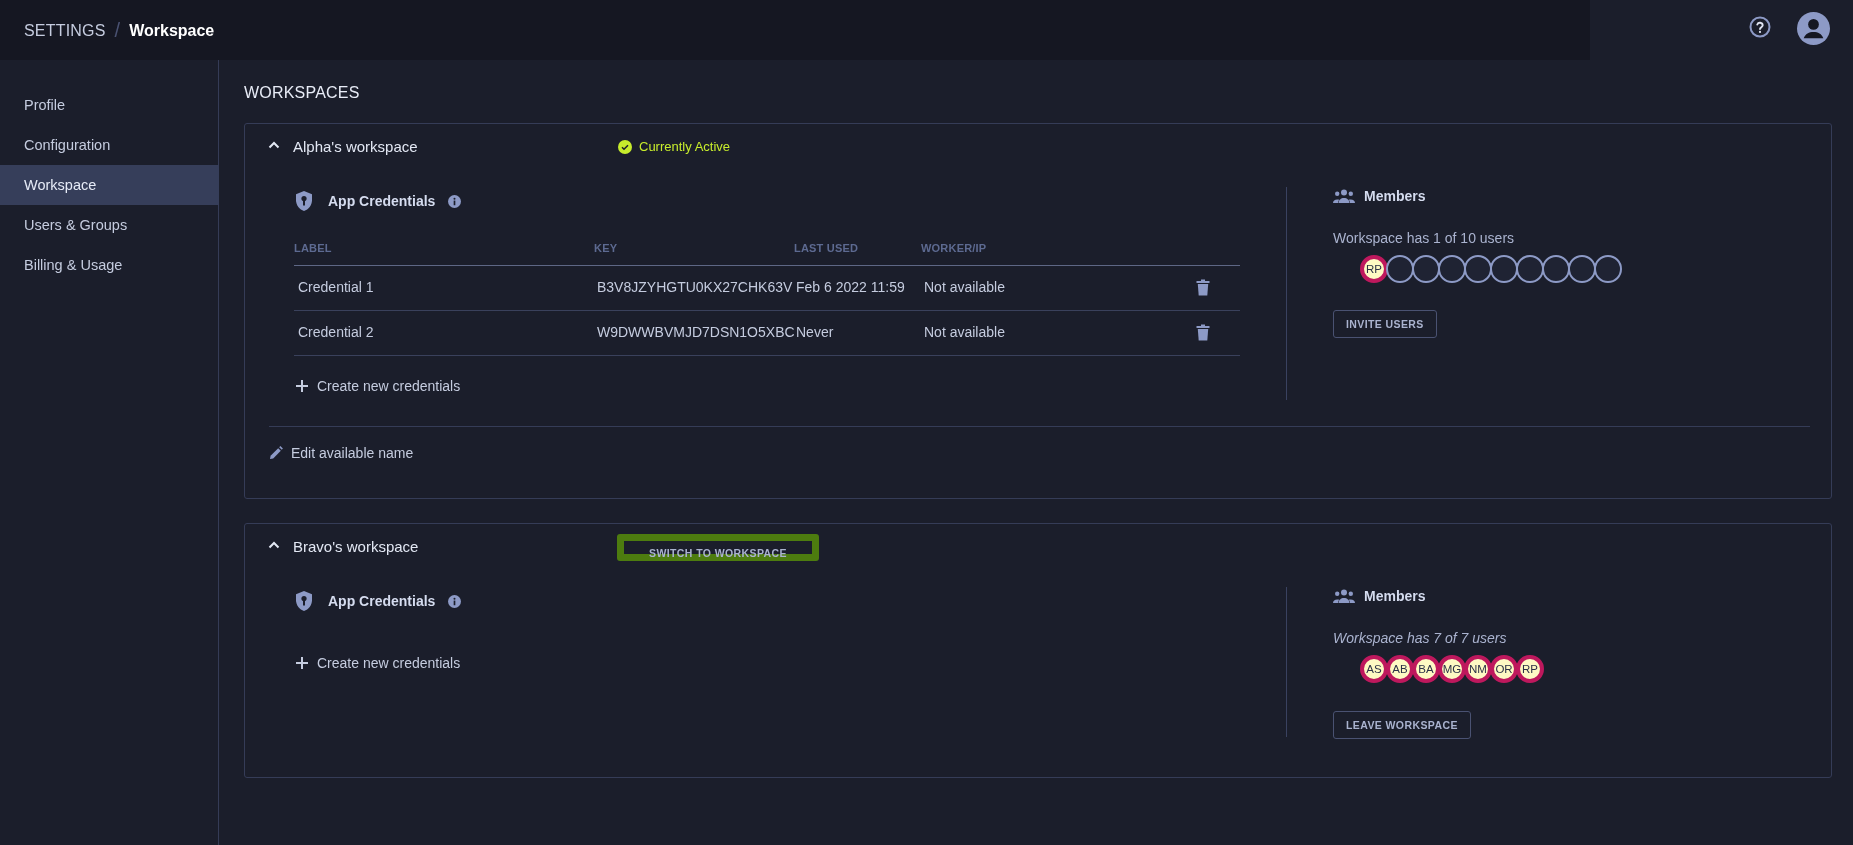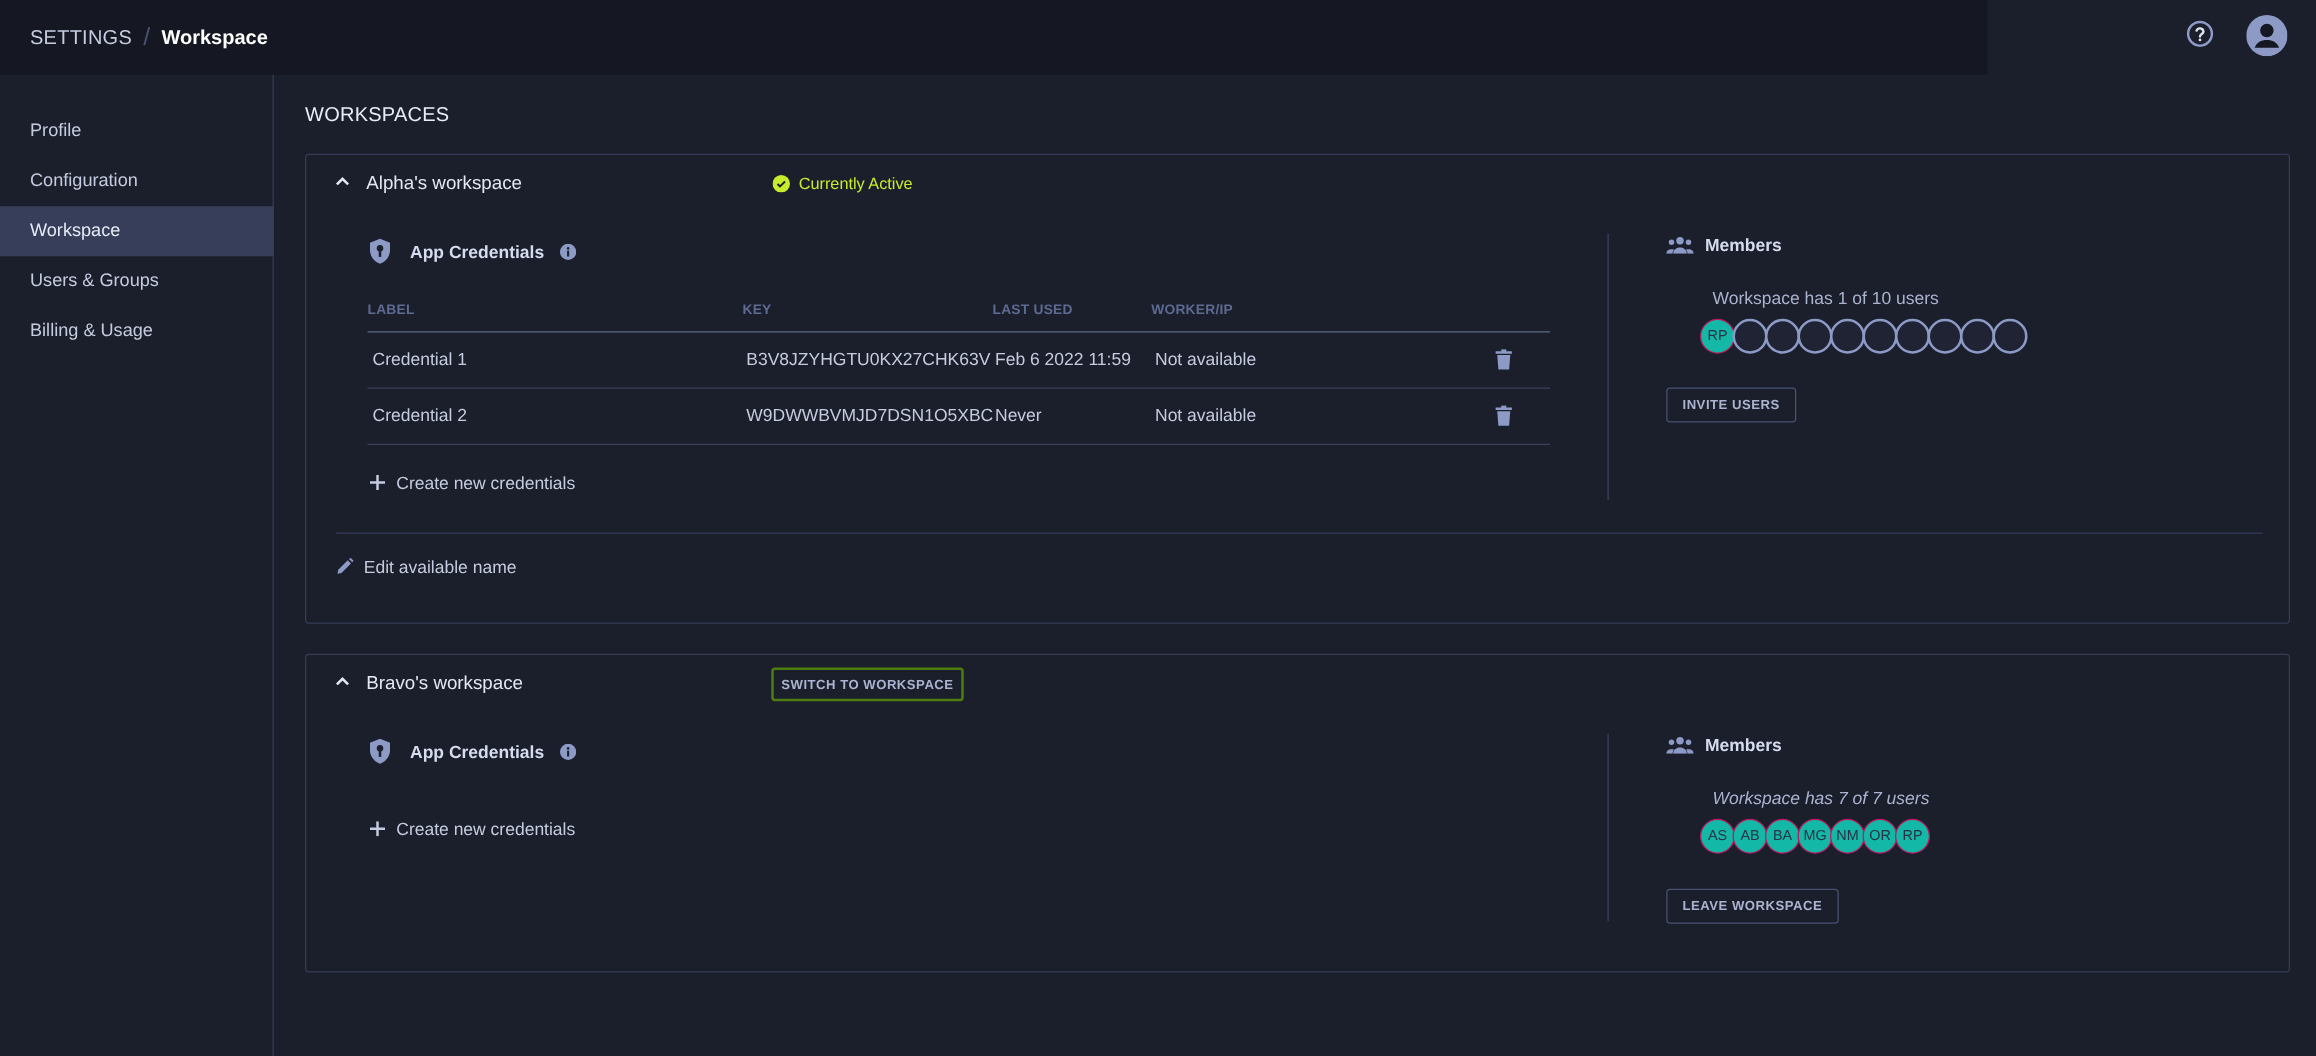--- a/index.html
+++ b/index.html
@@ -15,39 +15,39 @@
     .nav-item { position: absolute; left: 0; width: 219px; height: 40px; line-height: 40px; padding-left: 24px; font-size: 14.5px; color: #c5ccdf; cursor: pointer; }
     .nav-item.active { background: #363e5a; color: #e6ebf7; }
     .main { position: absolute; left: 220px; top: 60px; width: 1633px; height: 785px; }
     .page-title { position: absolute; left: 24px; top: 24px; font-size: 16px; color: #e8ecf7; letter-spacing: 0.2px; }
     .ws-card { position: absolute; left: 24px; width: 1588px; border: 1px solid #353c57; border-radius: 3px; background: #1b1e2b; }
     .ws-head { position: absolute; left: 0; top: 0; height: 48px; width: 100%; }
     .chev { position: absolute; left: 22px; top: 14px; width: 14px; height: 14px; cursor: pointer; }
     .ws-name { position: absolute; left: 48px; top: 14px; font-size: 15px; color: #e3e8f4; }
     .active-badge { position: absolute; left: 373px; top: 15px; display: flex; align-items: center; font-size: 13px; color: #c7ec2c; }
     .active-badge svg { margin-right: 7px; }
-    .switch-btn { position: absolute; left: 372px; top: 10px; height: 27px; padding: 0 6px; border: 2px solid #4d7c0f; border-radius: 3px; background: transparent; color: #aab3cf; font-size: 10.5px; font-weight: bold; letter-spacing: 0.4px; line-height: 25px; cursor: pointer; font-family: "Liberation Sans", sans-serif; }
+    .switch-btn { position: absolute; left: 372px; top: 10px; height: 27px; padding: 0 25px; border: 7px solid #4d7c0f; border-radius: 3px; background: transparent; color: #aab3cf; font-size: 10.5px; font-weight: bold; letter-spacing: 0.4px; line-height: 25px; cursor: pointer; font-family: "Liberation Sans", sans-serif; }
     .sec-title { position: absolute; display: flex; align-items: center; font-size: 14px; font-weight: bold; color: #d5dcef; }
     .shield-icon { width: 20px; height: 22px; margin-right: 14px; }
     .info-icon { width: 13px; height: 13px; margin-left: 13px; }
     .cred-table { position: absolute; left: 49px; width: 946px; }
     .th { position: absolute; top: 0; font-size: 11px; color: #5d6a91; font-weight: bold; letter-spacing: 0.2px; }
     .thead-line { position: absolute; left: 0; top: 23px; width: 946px; height: 1px; background: #5e6785; }
     .tr { position: absolute; left: 0; width: 946px; height: 45px; border-bottom: 1px solid #3a415c; text-align: right; }
     .td { position: absolute; top: 13px; font-size: 14px; color: #c5ccdf; }
     .trash { position: absolute; left: 902px; top: 13px; width: 14px; height: 17px; cursor: pointer; }
     .create-link { position: absolute; display: flex; align-items: center; font-size: 14px; color: #c5ccdf; cursor: pointer; }
     .create-link svg { margin-right: 9px; }
     .vdiv { position: absolute; left: 1041px; width: 1px; background: #3a4260; }
     .members-title { position: absolute; left: 1088px; display: flex; align-items: center; font-size: 14px; font-weight: bold; color: #d5dcef; }
     .members-title svg { margin-right: 9px; }
-    .members-count { position: absolute; left: 1088px; font-size: 14px; color: #aab3cf; margin-left: 37px; }
+    .members-count { position: absolute; left: 1088px; font-size: 14px; color: #aab3cf; }
     .avatars { position: absolute; left: 1115px; display: flex; }
     .av { width: 28px; height: 28px; border-radius: 50%; margin-right: -2px; font-size: 11.5px; display: flex; align-items: center; justify-content: center; color: #2b3147; }
-    .av.filled { background: #14b8a6; border: 1px solid #be185d; }
+    .av.filled { background: #fef9c3; border: 4px solid #be185d; }
     .av.empty { background: #1f2333; border: 2px solid #8d9ac6; }
     .outline-btn { position: absolute; left: 1088px; height: 28px; padding: 0 12px; border: 1px solid #4a5272; border-radius: 3px; background: transparent; color: #aab3cf; font-size: 10.5px; font-weight: bold; letter-spacing: 0.4px; line-height: 26px; cursor: pointer; font-family: "Liberation Sans", sans-serif; }
     .hdiv { position: absolute; left: 24px; width: 1541px; height: 1px; background: #353c57; }
     .edit-link { position: absolute; left: 24px; display: flex; align-items: center; font-size: 14px; color: #c5ccdf; cursor: pointer; }
     .edit-link svg { margin-right: 8px; }
   </style>
 </head>
 <body>
 
 <div class="topbar">

